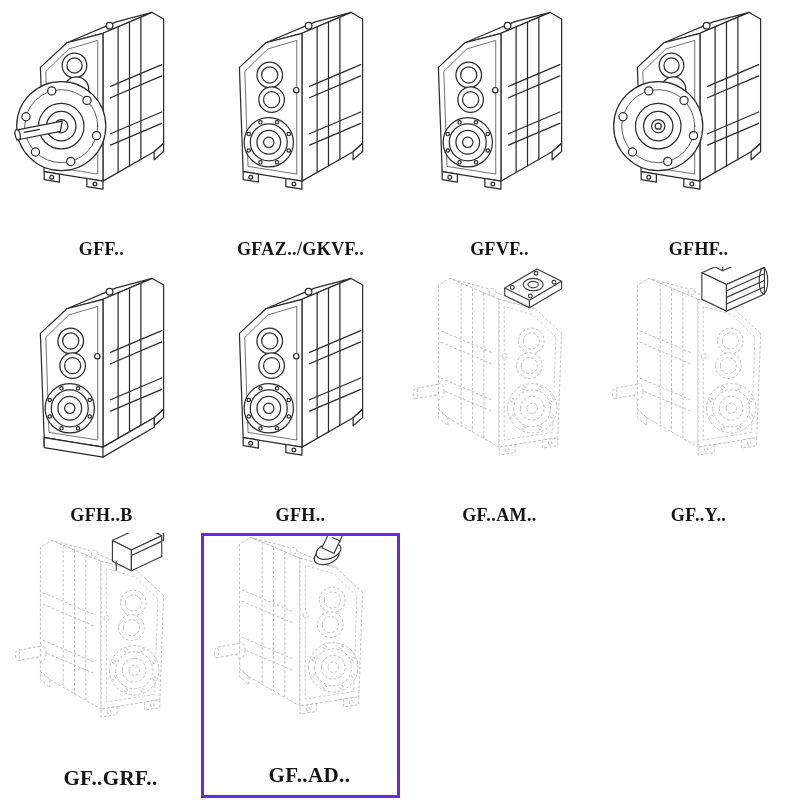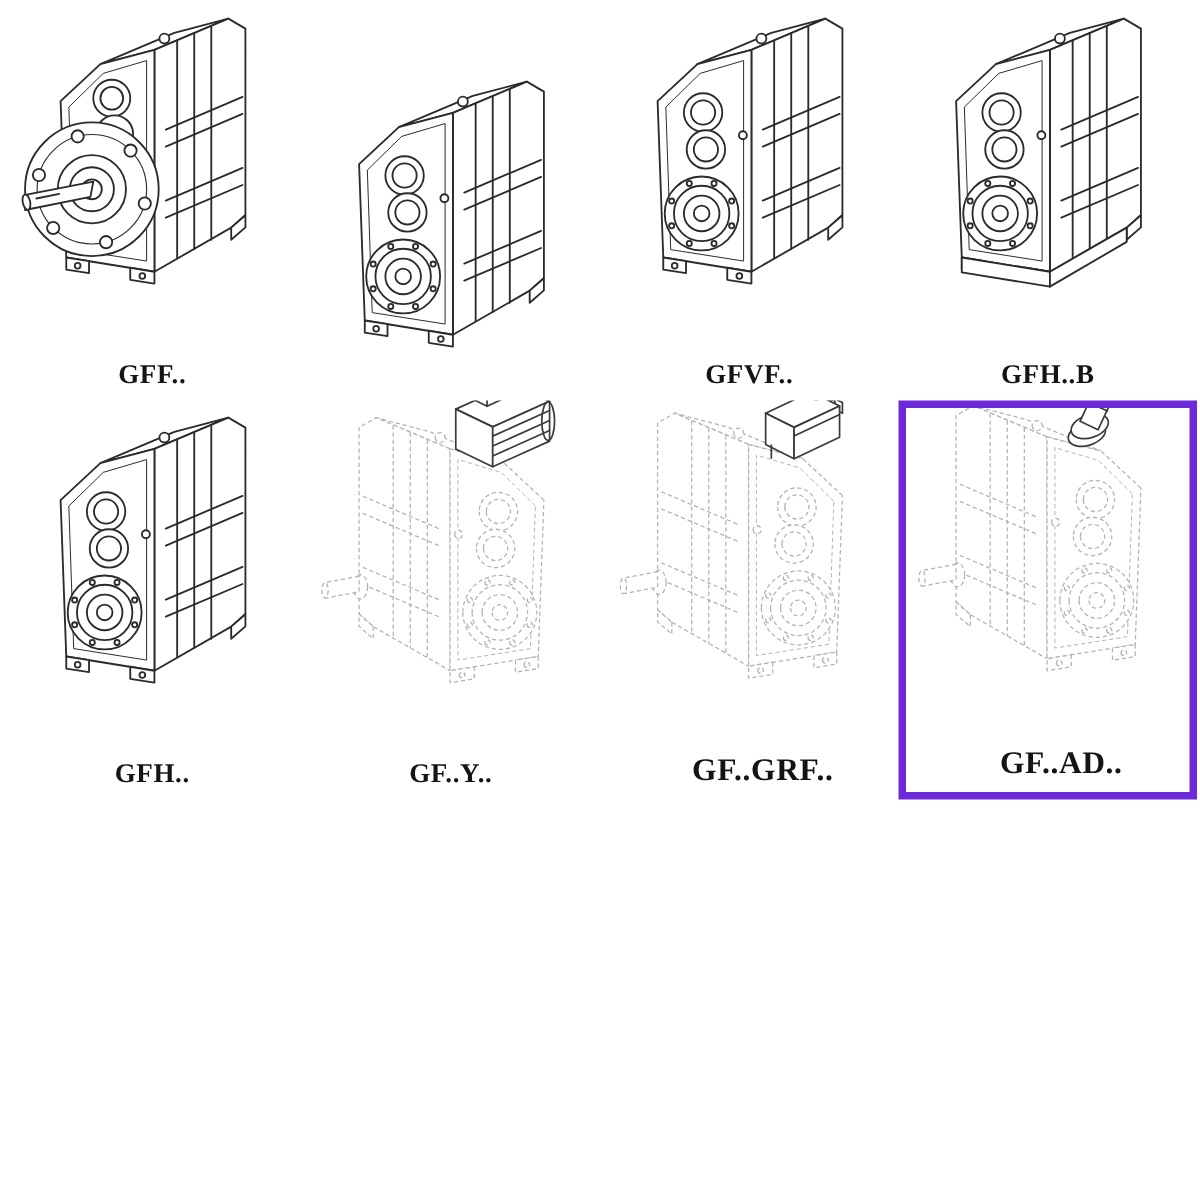--- a/index.html
+++ b/index.html
@@ -1,21 +1,21 @@
 <!DOCTYPE html>
 <html><head>
 <meta charset="utf-8">
 <style>
   html,body{margin:0;padding:0;background:#ffffff;}
   body{width:800px;height:800px;overflow:hidden;font-family:"Liberation Serif","DejaVu Serif",serif;}
   .grid{display:grid;grid-template-columns:repeat(4,1fr);grid-template-rows:repeat(3,1fr);
         width:800px;height:800px;box-sizing:border-box;padding:2px;}
   .cell{display:flex;flex-direction:column;align-items:center;justify-content:flex-end;
         margin:0;overflow:hidden;box-sizing:border-box;gap:36px;}
-  .cell--boxed{border:5px solid #6d28d9;}
+  .cell--boxed{border:3px solid #6d28d9;}
   .art{width:100%;flex:1;display:flex;align-items:center;justify-content:center;}
   .art svg{width:184px;height:218px;display:block;}
   .label{font-weight:700;font-size:18px;letter-spacing:.4px;color:#141414;line-height:1;
          padding:2px 0 9px;text-align:center;white-space:nowrap;}
   .label-lg{font-size:21px;margin-left:18px;}
   
   .ln{stroke:#2b2b2b;stroke-width:1.3;stroke-linejoin:round;stroke-linecap:round;fill:none;}
   .ph{stroke:#b3b3b3;stroke-width:0.9;stroke-dasharray:3 2;stroke-linejoin:round;fill:none;}
   .ln2{stroke:#3a3a3a;stroke-width:1.2;stroke-linejoin:round;fill:none;}
   .defs-hidden{position:absolute;width:0;height:0;overflow:hidden;}
@@ -243,50 +243,67 @@
     </div>
     <figcaption class="label">GFF..</figcaption>
   </figure>
 
   <figure class="cell">
     <div class="art">
       <svg viewBox="0 0 190 230">
           <use href="#sym-bore" width="190" height="230"></use>
         </svg>
     </div>
+    <figcaption class="label">GFAZ../GKVF..</figcaption>
   </figure>
 
   <figure class="cell">
     <div class="art">
       <svg viewBox="0 0 190 230">
           <use href="#sym-bore" width="190" height="230"></use>
         </svg>
     </div>
     <figcaption class="label">GFVF..</figcaption>
   </figure>
 
+  <figure class="cell">
+    <div class="art">
+      <svg viewBox="0 0 190 230">
+          <use href="#sym-flange-hollow" width="190" height="230"></use>
+        </svg>
+    </div>
+    <figcaption class="label">GFHF..</figcaption>
+  </figure>
 
   <figure class="cell">
     <div class="art">
       <svg viewBox="0 0 190 230">
           <use href="#sym-bore-b" width="190" height="230"></use>
         </svg>
     </div>
     <figcaption class="label">GFH..B</figcaption>
   </figure>
 
   <figure class="cell">
     <div class="art">
       <svg viewBox="0 0 190 230">
           <use href="#sym-bore" width="190" height="230"></use>
         </svg>
     </div>
     <figcaption class="label">GFH..</figcaption>
   </figure>
 
+  <figure class="cell">
+    <div class="art">
+      <svg viewBox="0 0 190 230">
+          <use href="#sym-ph-am" width="190" height="230"></use>
+        </svg>
+    </div>
+    <figcaption class="label">GF..AM..</figcaption>
+  </figure>
 
   <figure class="cell">
     <div class="art">
       <svg viewBox="0 0 190 230">
           <use href="#sym-ph-motor" width="190" height="230"></use>
         </svg>
     </div>
     <figcaption class="label">GF..Y..</figcaption>
   </figure>
 

